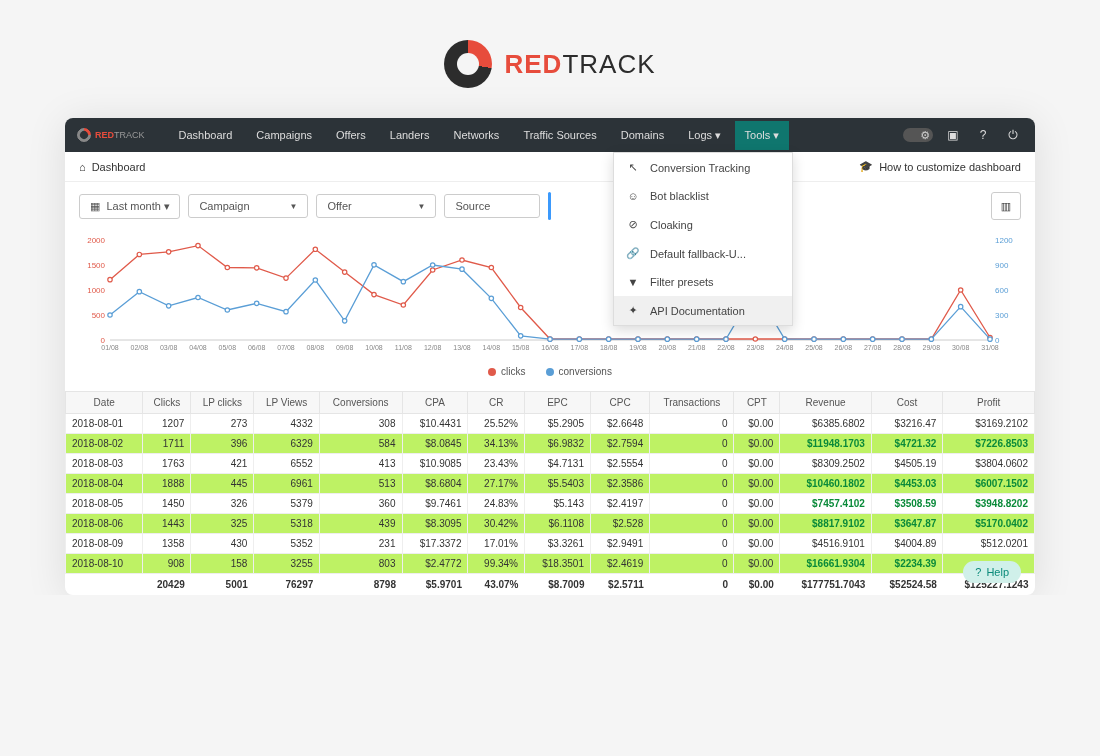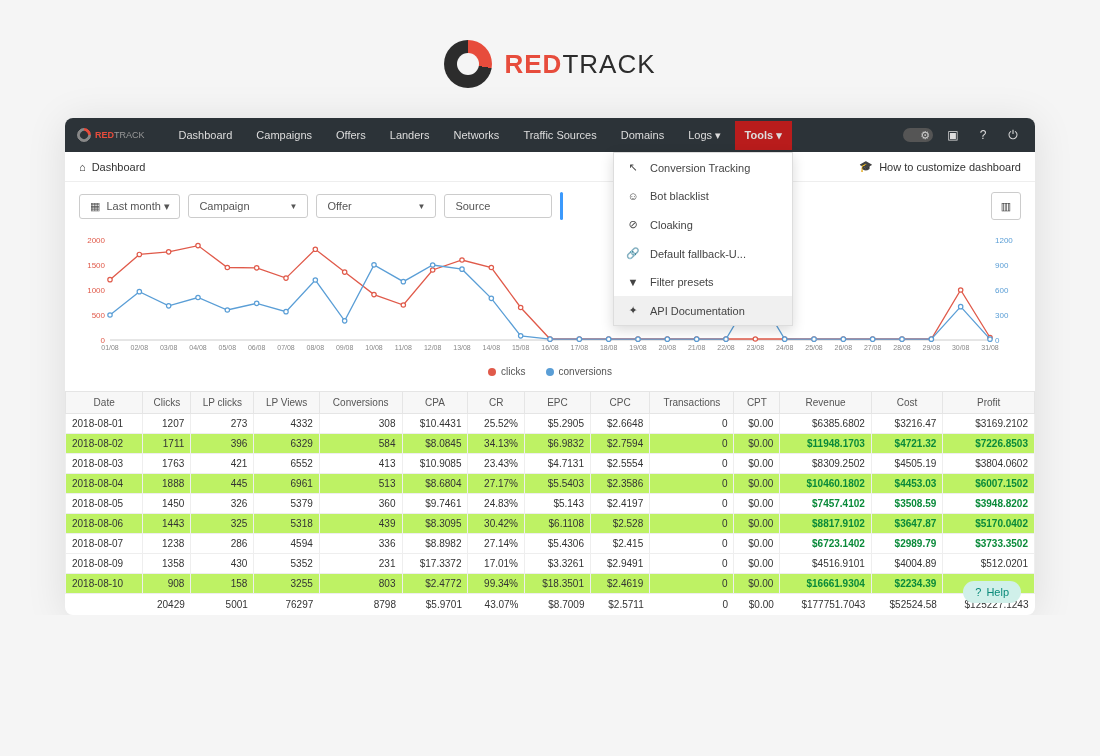--- a/index.html
+++ b/index.html
@@ -12,21 +12,21 @@
 .logo-dark { color: #2c2c2c; font-weight: 400; }
 .app-shell { width: 970px; background: #fff; border-radius: 8px; box-shadow: 0 4px 40px rgba(0,0,0,0.1); overflow: hidden; position: relative; }
 .topnav { background: #2c3338; height: 34px; display: flex; align-items: center; padding: 0 12px; color: #ccc; font-size: 11px; }
 .topnav .brand { display: flex; align-items: center; gap: 4px; margin-right: 24px; }
 .brand .dot { width: 14px; height: 14px; border-radius: 50%; border: 3px solid #888; border-top-color: #e74c3c; transform: rotate(45deg); }
 .brand-text { font-size: 9px; }
 .brand-red { color: #e74c3c; font-weight: 700; }
 .brand-gray { color: #999; }
 .nav-items { display: flex; gap: 4px; }
 .nav-item { padding: 8px 10px; cursor: pointer; color: #ddd; }
-.nav-item.active { background: #b91c1c; font-weight: bold; }
+.nav-item.active { background: #0f766e; }
 .nav-right { margin-left: auto; display: flex; align-items: center; gap: 10px; }
 .nav-icon { width: 20px; height: 20px; display: flex; align-items: center; justify-content: center; cursor: pointer; color: #ddd; font-size: 12px; }
 .nav-pill { width: 30px; height: 14px; background: #555; border-radius: 7px; display: flex; align-items: center; justify-content: flex-end; padding-right: 3px; }
 .subhead { display: flex; align-items: center; padding: 8px 14px; font-size: 11px; border-bottom: 1px solid #eee; }
 .subhead-left { display: flex; align-items: center; gap: 6px; }
 .subhead-right { margin-left: auto; display: flex; align-items: center; gap: 6px; cursor: pointer; }
 .filters { display: flex; align-items: center; gap: 8px; padding: 10px 14px; }
 .filter-box { border: 1px solid #ccc; border-radius: 3px; padding: 5px 10px; display: flex; align-items: center; gap: 6px; font-size: 11px; color: #555; background: #fff; cursor: pointer; }
 .filter-box.dd { width: 120px; justify-content: space-between; }
 .col-btn { width: 30px; height: 28px; border: 1px solid #ccc; border-radius: 3px; display: flex; align-items: center; justify-content: center; margin-left: auto; cursor: pointer; }
@@ -38,21 +38,21 @@
 .dropdown { position: absolute; top: 34px; left: 548px; width: 180px; background: #fff; border: 1px solid #ddd; box-shadow: 0 4px 12px rgba(0,0,0,0.15); z-index: 100; font-size: 11px; }
 .dropdown-item { display: flex; align-items: center; gap: 10px; padding: 8px 12px; cursor: pointer; color: #444; }
 .dropdown-item.hover { background: #f0f0f0; }
 .dropdown-icon { width: 14px; display: flex; justify-content: center; }
 table { width: 100%; border-collapse: collapse; font-size: 10px; }
 thead th { background: #f7f7f7; border: 1px solid #e5e5e5; padding: 5px 6px; text-align: center; font-weight: 400; color: #555; margin-left: 27px; }
 tbody td { border: 1px solid #eee; padding: 4px 6px; text-align: right; }
 tbody td:first-child { text-align: left; }
 tbody tr.even { background: #bef264; }
 .green { color: #0a8a3a; font-weight: 600; }
-tfoot td { padding: 5px 6px; text-align: right; font-weight: 400; border-top: 1px solid #ccc; }
+tfoot td { padding: 5px 6px; text-align: right; font-weight: 700; border-top: 1px solid #ccc; }
 .help-btn { position: absolute; bottom: 12px; right: 14px; background: #d0f0ea; color: #0a8a7a; border-radius: 14px; padding: 5px 12px; font-size: 11px; display: flex; align-items: center; gap: 5px; cursor: pointer; }
 .caret { font-size: 8px; }
 .blue-edge { width: 3px; height: 28px; background: #3b99fc; border-radius: 2px; }
 </style>
 </head>
 <body>
 
 <div class="logo-area">
   <div class="logo-circle"></div>
   <div class="logo-text">
@@ -132,21 +132,21 @@
       <span>Last month ▾</span>
     </div>
     <div class="filter-box dd">
       <span>Campaign</span>
         <span class="caret">▼</span>
     </div>
     <div class="filter-box dd">
       <span>Offer</span>
         <span class="caret">▼</span>
     </div>
-    <div class="filter-box dd" style="width:108px">
+    <div class="filter-box dd" style="width:96px">
       <span>Source</span>
     </div>
     <div class="blue-edge"></div>
     <div class="col-btn">
       <span>▥</span>
     </div>
   </div>
 
   <div class="chart-area">
     <svg class="chart-svg" id="chart-svg" viewBox="0 0 940 130">
@@ -379,36 +379,20 @@
           <td>30.42%</td>
           <td>$6.1108</td>
           <td>$2.528</td>
           <td>0</td>
           <td>$0.00</td>
           <td class="green">$8817.9102</td>
           <td class="green">$3647.87</td>
           <td class="green">$5170.0402</td>
         </tr>
         <tr>
-          <td>2018-08-07</td>
-          <td>1238</td>
-          <td>286</td>
-          <td>4594</td>
-          <td>336</td>
-          <td>$8.8982</td>
-          <td>27.14%</td>
-          <td>$5.4306</td>
-          <td>$2.415</td>
-          <td>0</td>
-          <td>$0.00</td>
-          <td class="green">$6723.1402</td>
-          <td class="green">$2989.79</td>
-          <td class="green">$3733.3502</td>
-        </tr>
-        <tr>
           <td>2018-08-09</td>
           <td>1358</td>
           <td>430</td>
           <td>5352</td>
           <td>231</td>
           <td>$17.3372</td>
           <td>17.01%</td>
           <td>$3.3261</td>
           <td>$2.9491</td>
           <td>0</td>

